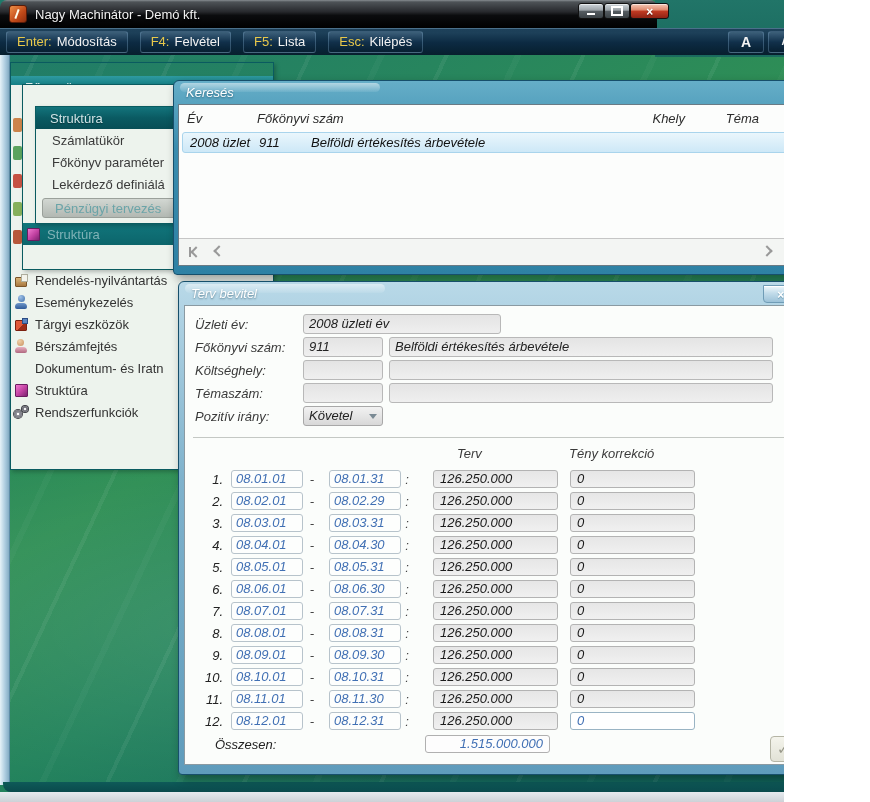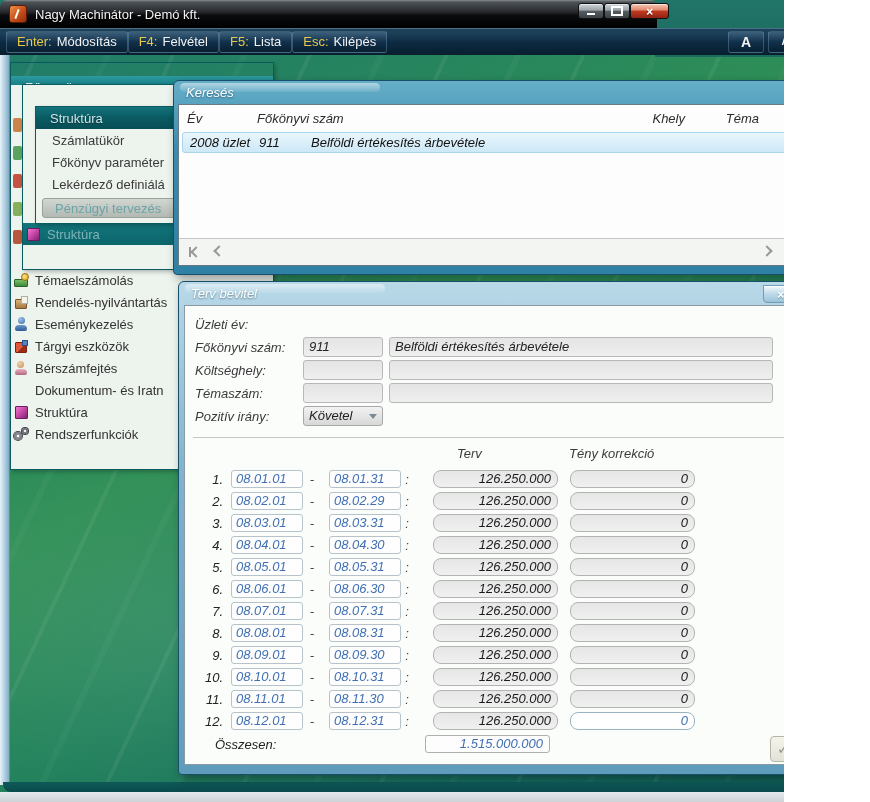--- a/index.html
+++ b/index.html
@@ -29,21 +29,21 @@
   .minb{left:578px;width:24px;background:linear-gradient(#cfd6db 0%,#9aa1a6 45%,#565d62 50%,#3b4246 100%);}
   .maxb{left:604px;width:24px;background:linear-gradient(#cfd6db 0%,#9aa1a6 45%,#565d62 50%,#3b4246 100%);}
   .closeb{left:630px;width:37px;background:linear-gradient(#f6c9b8 0%,#e08a6e 42%,#c03a22 52%,#8e2214 100%);}
   .glyph-min{width:8px;height:2px;background:#fff;display:block;margin-top:5px;}
   .glyph-max{width:8px;height:6px;border:2px solid #fff;display:block;}
   .glyph-x::after{content:"\00d7";color:#fff;font-weight:bold;font-size:12px;line-height:1;text-shadow:0 1px 1px rgba(0,0,0,.4);}
 
   .toolbar{position:absolute;left:0;top:28px;width:808px;height:27px;z-index:2;border-radius:0 0 6px 0;
     background:linear-gradient(#4c7390 0%,#1e415a 0,#1d4059 18%,#0c2a42 55%,#071f2e 100%);
     box-shadow:inset 0 1px 0 rgba(160,200,230,.35);display:flex;align-items:center;padding:0 6px;box-sizing:border-box;}
-  .tb-left{display:flex;gap:0;}
+  .tb-left{display:flex;gap:12px;}
   .tb-right{margin-left:auto;display:flex;gap:4px;}
   .tb-btn{height:20px;padding:0 10px;display:flex;align-items:center;gap:5px;border:1px solid rgba(130,170,200,.35);border-radius:3px;cursor:pointer;
     background:linear-gradient(rgba(170,205,235,.22),rgba(45,85,125,.14) 50%,rgba(8,28,48,.3));color:#f2f2f2;}
   .tb-key{color:#e8c84a;}
   .tb-lab{color:#f2f2f2;}
   .a-big{width:14px;justify-content:center;font-size:14px;font-weight:bold;}
   .a-small{width:12px;justify-content:center;font-size:10px;font-weight:bold;}
   .icon-panel{position:absolute;left:812px;top:29px;width:48px;height:25px;z-index:2;border-radius:4px;
     background:linear-gradient(#1a2026,#07090c);display:flex;align-items:center;justify-content:center;gap:5px;}
   .monitor-icon{width:19px;height:16px;position:relative;}
@@ -149,21 +149,21 @@
   .sep{position:absolute;left:8px;right:8px;top:131px;height:1px;background:#c4c8c4;}
   .colh{position:absolute;top:140px;color:#3a3a3a;}
   .ch-terv{left:272px}.ch-teny{left:384px}
   .trow{position:absolute;left:8px;right:8px;height:22px;display:flex;align-items:center;}
   .rnum{width:30px;text-align:right;padding-right:0;color:#222;}
   .dinput{margin-left:8px;width:62px;height:16px;line-height:16px;border:1px solid #b7c3cb;border-radius:3px;background:#fdfefd;color:#4170b4;padding:0 4px;}
   .dash{width:18px;text-align:center;color:#444;}
   .dash::after{content:"-";}
   .colon{width:12px;text-align:center;color:#444;}
   .colon::after{content:":";}
-  .ninput{height:16px;line-height:16px;border:1px solid #b3b3b3;border-radius:8px;background:linear-gradient(#e6e6e6,#f0f0f0);color:#1a1a1a;text-align:right;padding:0 6px;}
+  .ninput{height:16px;line-height:16px;border:1px solid #b3b3b3;border-radius:3px;background:linear-gradient(#e6e6e6,#f0f0f0);color:#1a1a1a;text-align:left;padding:0 6px;}
   .ninput.terv{margin-left:20px;width:111px;}
   .ninput.teny{margin-left:12px;width:111px;}
   .ninput.focused{background:#fff;color:#4170b4;border-color:#9ab4c4;}
   .sumrow{position:absolute;left:8px;right:8px;top:428px;height:22px;}
   .sumlab{position:absolute;left:22px;top:3px;color:#222;}
   .suminput{position:absolute;left:232px;top:1px;width:111px;height:16px;line-height:16px;border:1px solid #b0b0b0;border-radius:3px;background:#fdfdfd;color:#4170b4;text-align:right;padding:0 6px;}
   .scrollthumb{position:absolute;right:1px;top:62px;width:5px;height:55px;border-radius:2px;background:#cfe4f0;cursor:pointer;}
   .okbtn{position:absolute;right:12px;bottom:12px;width:26px;height:26px;border:1px solid #b5b5a5;border-radius:4px;cursor:pointer;
     background:linear-gradient(#f4f4ec,#e2e2d6);}
   .okbtn::after{content:"\2713";color:#98988a;font-size:15px;font-weight:bold;font-family:"DejaVu Sans",sans-serif;}
@@ -226,24 +226,20 @@
       <span>Főmenü</span>
       <span class="pclose"></span>
     </div>
     <div class="pbody">
       <span class="sliver s1"></span>
       <span class="sliver s2"></span>
       <span class="sliver s3"></span>
       <span class="sliver s4"></span>
       <span class="sliver s5"></span>
       <div class="main-items">
-          <div class="mi-row">
-            <span class="icon16 money-icon"></span>
-            <span>Témaelszámolás</span>
-          </div>
           <div class="mi-row">
             <span class="icon16 package-icon"></span>
             <span>Rendelés-nyilvántartás</span>
           </div>
           <div class="mi-row">
             <span class="icon16 person-icon"></span>
             <span>Eseménykezelés</span>
           </div>
           <div class="mi-row">
             <span class="icon16 assets-icon"></span>
@@ -353,20 +349,21 @@
     <div class="ttitle">
       <span class="wtitle">Terv bevitel</span>
       <span class="close-lt">
           <i class="glyph-x"></i>
         </span>
     </div>
     <div class="tbody">
       <div>
           <div class="frow" style="top:8px">
             <span class="flabel">Üzleti év:</span>
+            <span class="finput wide">2008 üzleti év</span>
           </div>
           <div class="frow" style="top:31px">
             <span class="flabel">Főkönyvi szám:</span>
             <span class="finput small">911</span>
             <span class="finput long">Belföldi értékesítés árbevétele</span>
           </div>
           <div class="frow" style="top:54px">
             <span class="flabel">Költséghely:</span>
             <span class="finput small"></span>
             <span class="finput long"></span>

